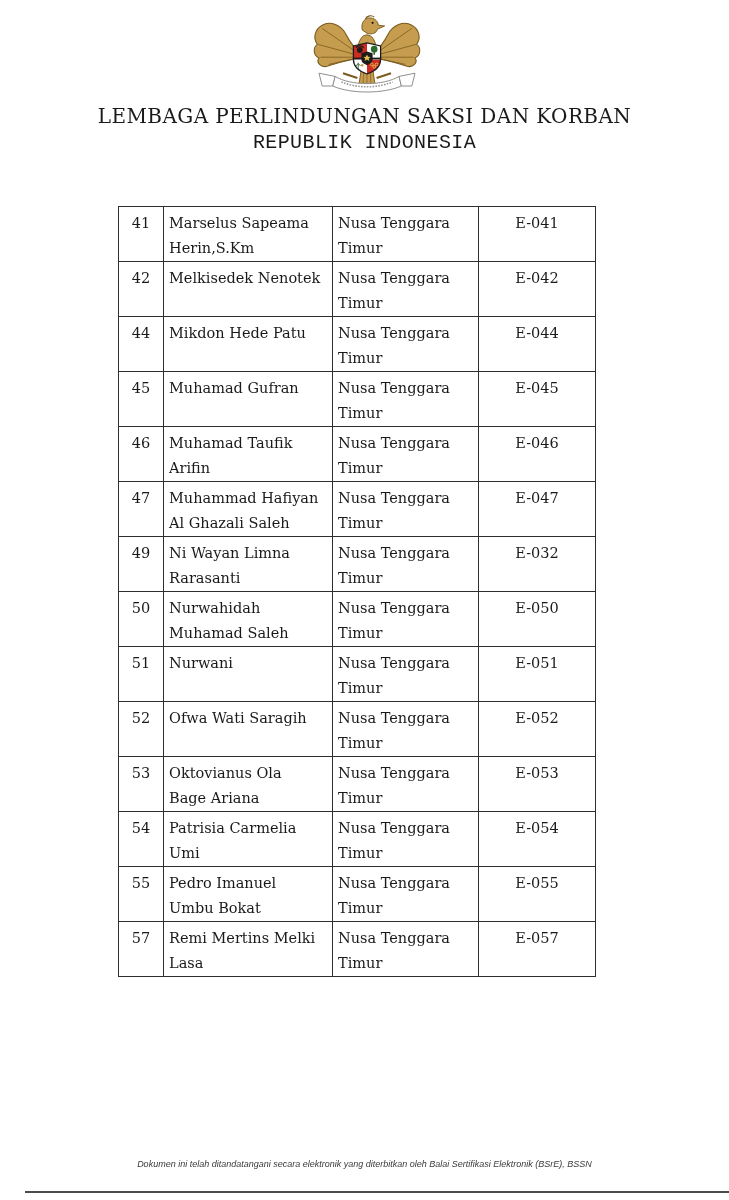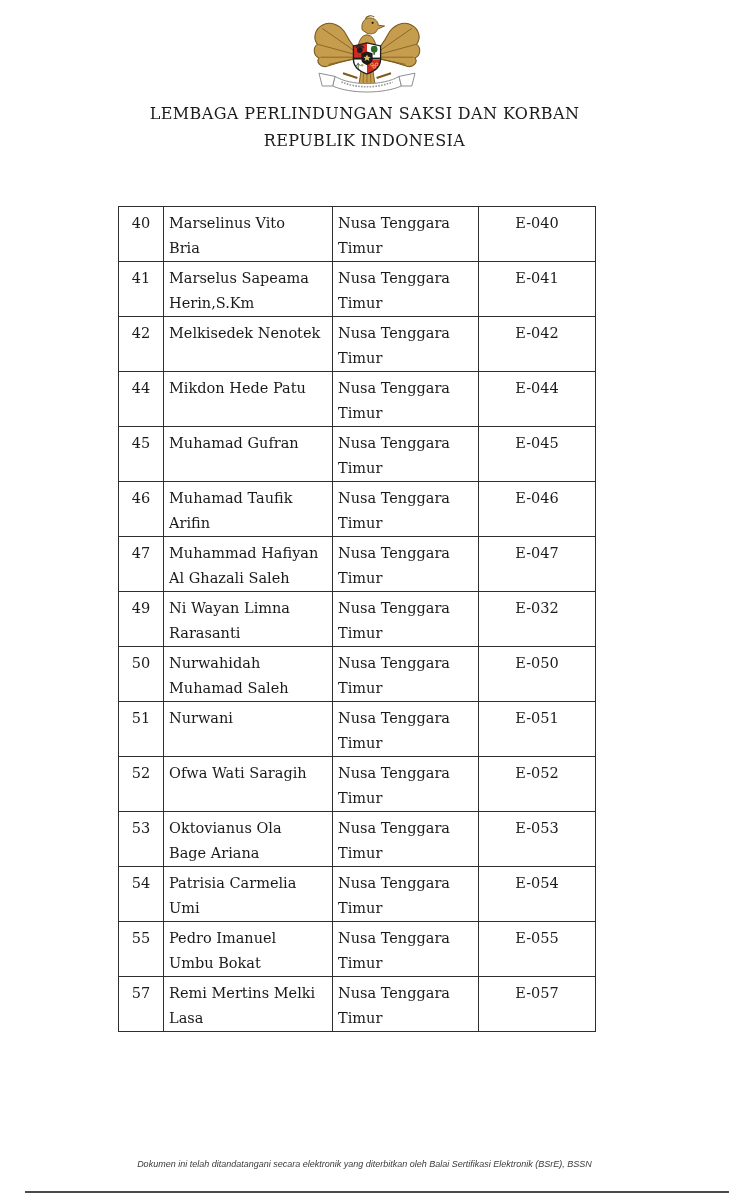--- a/index.html
+++ b/index.html
@@ -13,26 +13,26 @@
   }
   .emblem{
     position:absolute;
     left:311px;top:12px;
     width:112px;height:84px;
   }
   .org-line{
     position:absolute;
     left:0;width:729px;
     text-align:center;
-    font-size:16px;
+    font-size:20px;
     letter-spacing:0.4px;
     color:#1a1a1a;
   }
   .org-line.l1{top:104px;}
-  .org-line.l2{top:131px;}
+  .org-line.l2{top:131px;font-family:Liberation Mono, monospace;}
   table.participants{
     position:absolute;
     left:118px;top:206px;
     width:477px;
     border-collapse:collapse;
     table-layout:fixed;
     font-size:14.5px;
     color:#1a1a1a;
   }
   table.participants td{
@@ -144,28 +144,20 @@
 
   <table class="participants">
     <colgroup>
       <col style="width:45px">
       <col style="width:169px">
       <col style="width:146px">
       <col style="width:117px">
     </colgroup>
     <tbody>
         <tr>
-      <td class="c-no">40</td>
-      <td class="c-name">Marselinus Vito
-Bria</td>
-      <td class="c-region">Nusa Tenggara
-Timur</td>
-      <td class="c-code">E-040</td>
-    </tr>
-        <tr>
       <td class="c-no">41</td>
       <td class="c-name">Marselus Sapeama
 Herin,S.Km</td>
       <td class="c-region">Nusa Tenggara
 Timur</td>
       <td class="c-code">E-041</td>
     </tr>
         <tr>
       <td class="c-no">42</td>
       <td class="c-name">Melkisedek Nenotek</td>

